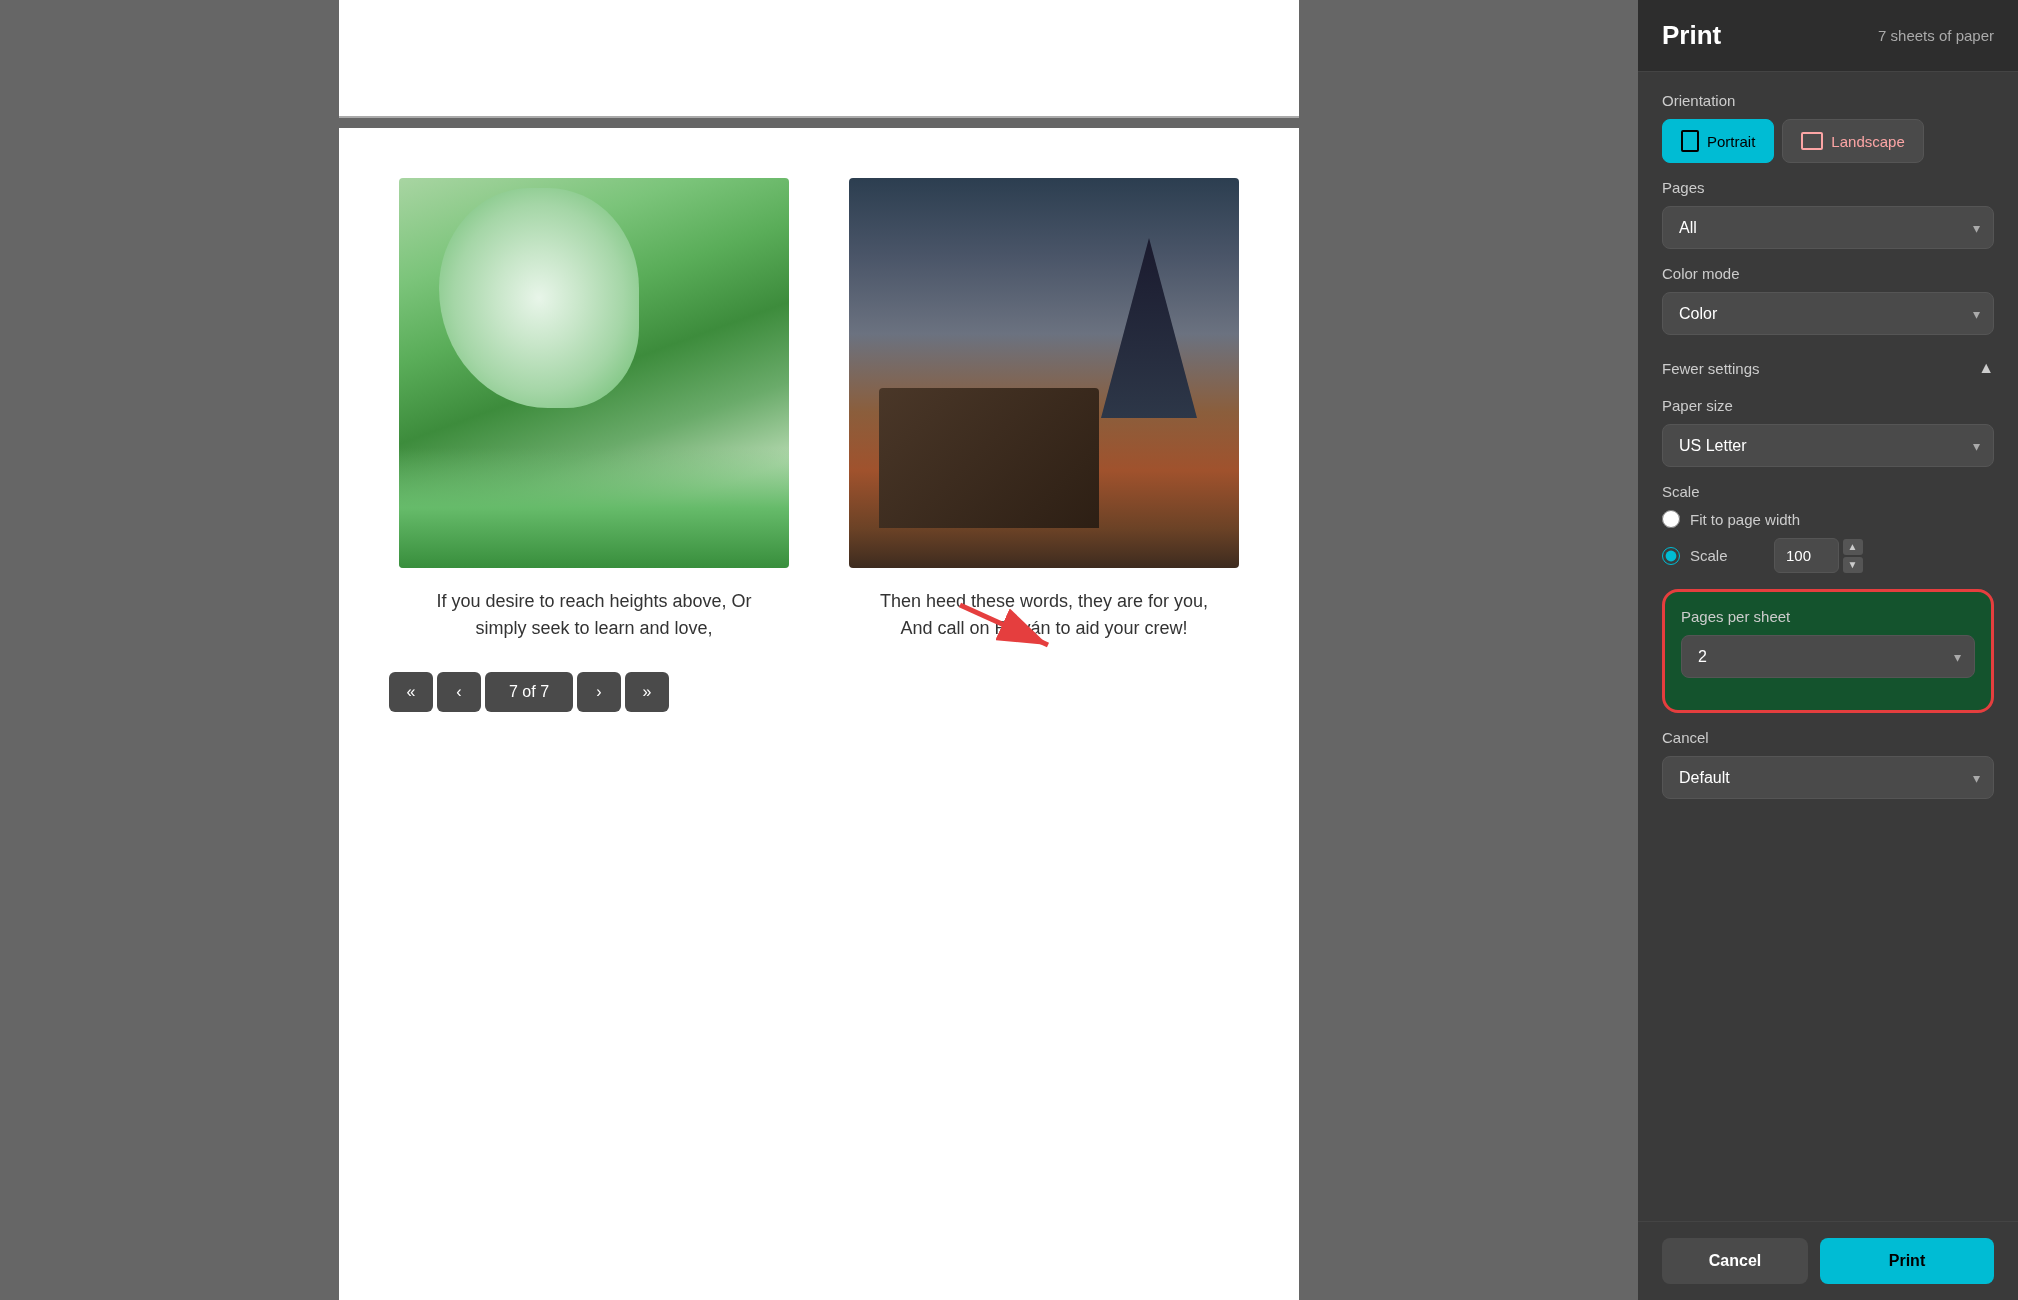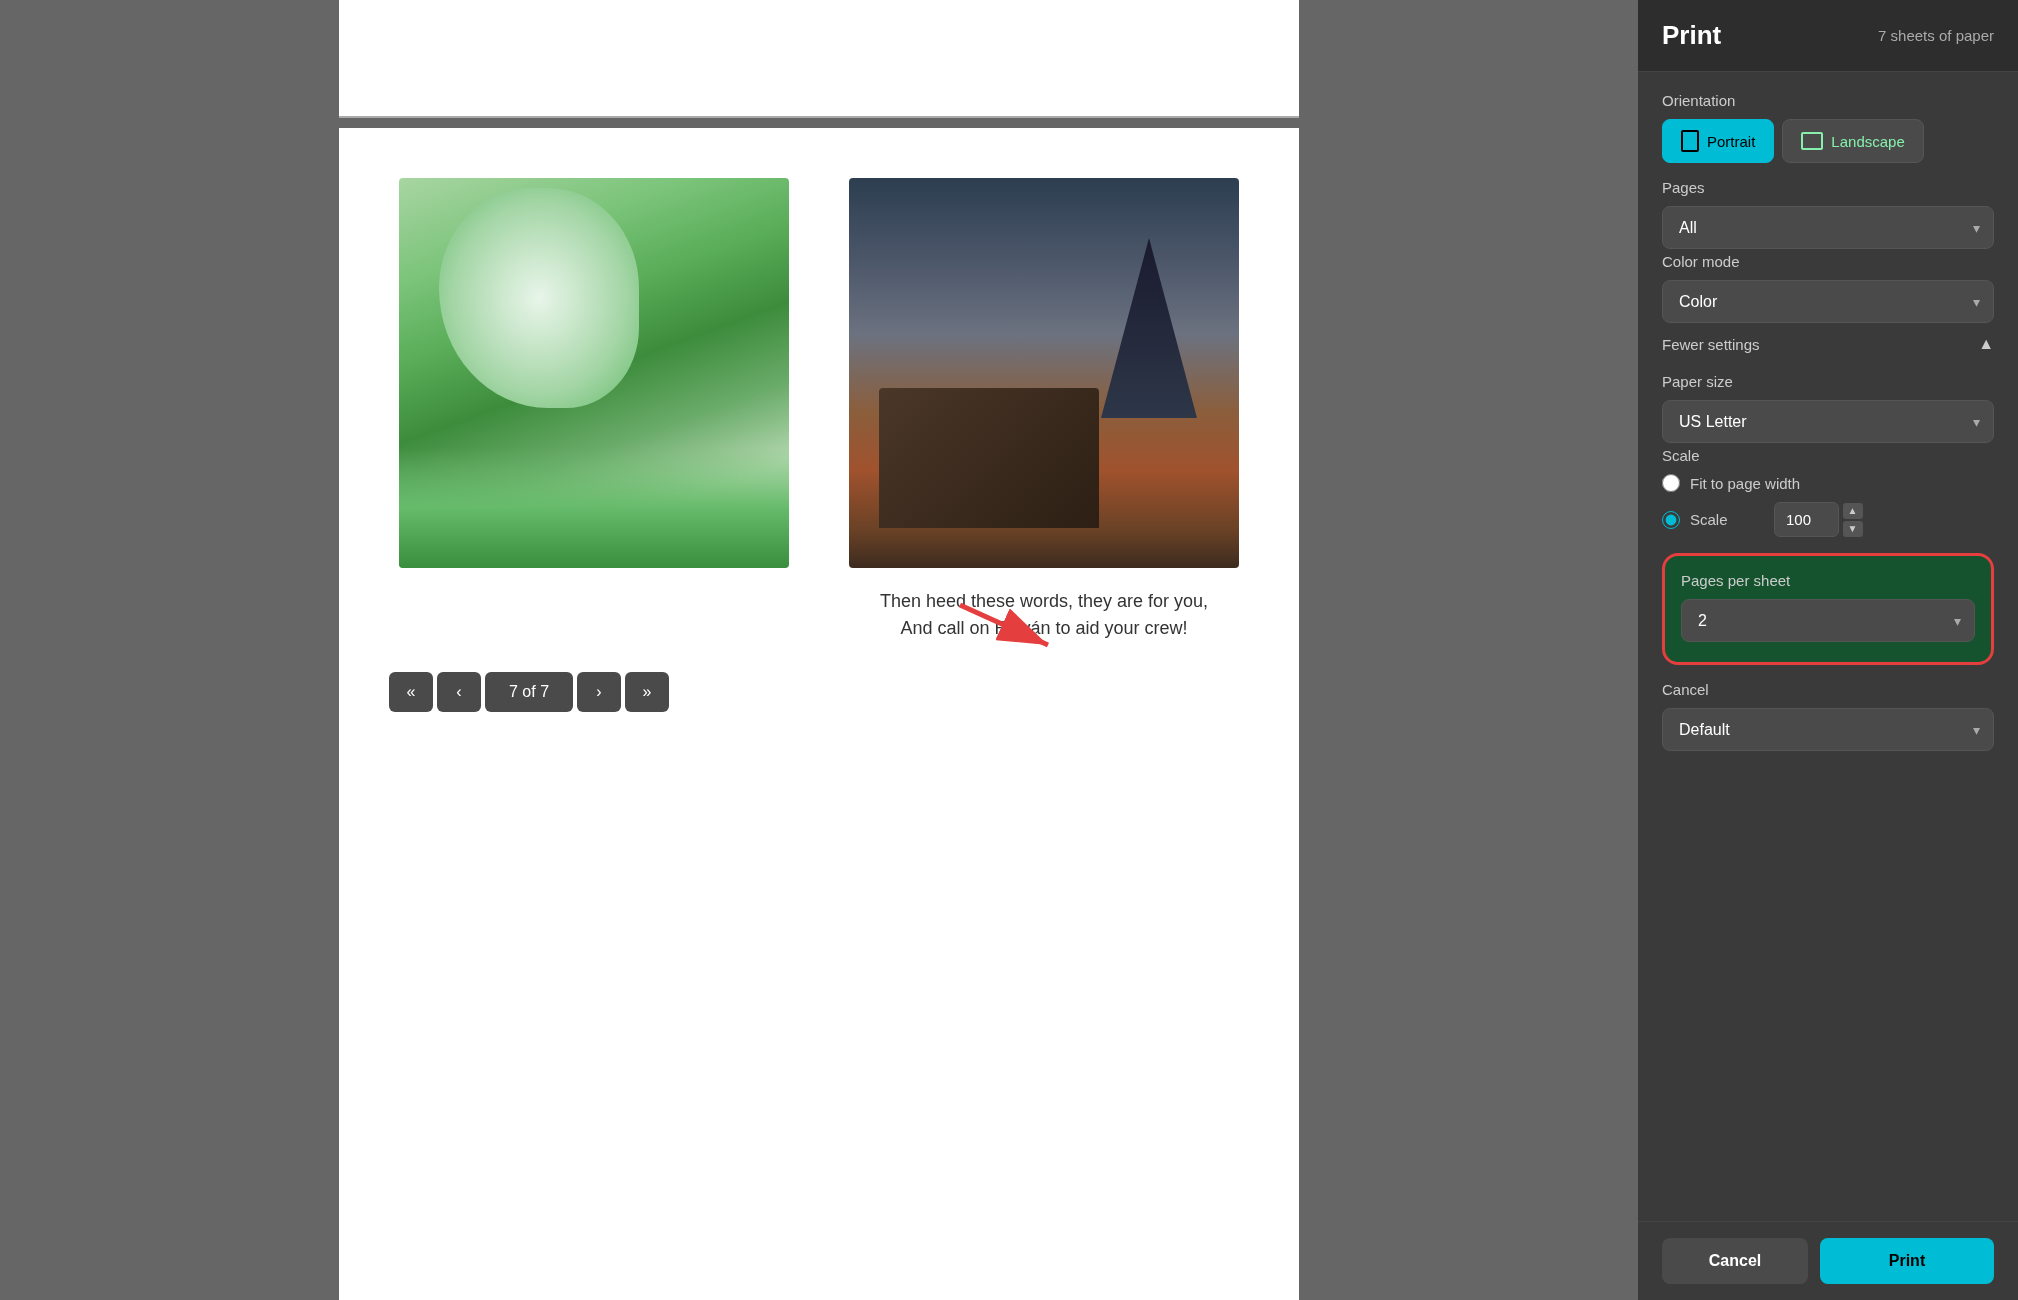--- a/index.html
+++ b/index.html
@@ -191,21 +191,21 @@
     }
 
     .orient-btn {
       display: flex;
       align-items: center;
       gap: 8px;
       padding: 10px 18px;
       border-radius: 8px;
       border: 1px solid #555;
       background: #4a4a4a;
-      color: #86efac;
+      color: #fca5a5;
       font-size: 15px;
       cursor: pointer;
     }
 
     .orient-btn.active {
       background: #00bcd4;
       border-color: #00bcd4;
       color: #000;
     }
 
@@ -221,21 +221,21 @@
     }
 
     .landscape-icon {
       width: 22px;
       height: 18px;
     }
 
     
     .select-wrap {
       position: relative;
-      margin-bottom: 4px;
+      margin-bottom: 16px;
     }
 
     .select-wrap select {
       width: 100%;
       padding: 12px 40px 12px 16px;
       background: #4a4a4a;
       border: 1px solid #555;
       border-radius: 8px;
       color: white;
       font-size: 16px;
@@ -429,20 +429,21 @@
   </style>
 </head>
 <body>
 
 <div class="preview-container">
   <div class="top-page-stub"></div>
   <div class="bottom-page">
     <div class="images-row">
       <div class="image-block">
         <div class="image-placeholder img1"></div>
+        <div class="image-caption">If you desire to reach heights above, Or simply seek to learn and love,</div>
       </div>
       <div class="image-block">
         <div class="image-placeholder img2"></div>
         <div class="image-caption">Then heed these words, they are for you, And call on Ridván to aid your crew!</div>
       </div>
     </div>
     <div class="pagination">
       <button class="page-btn">«</button>
       <button class="page-btn">‹</button>
       <div class="page-current">7 of 7</div>

